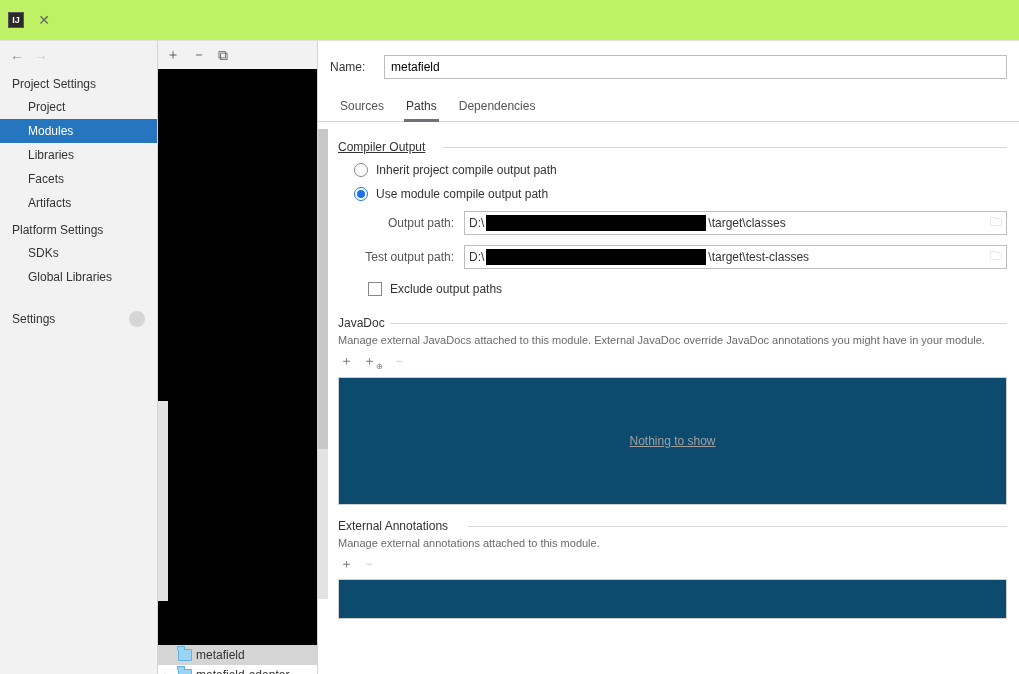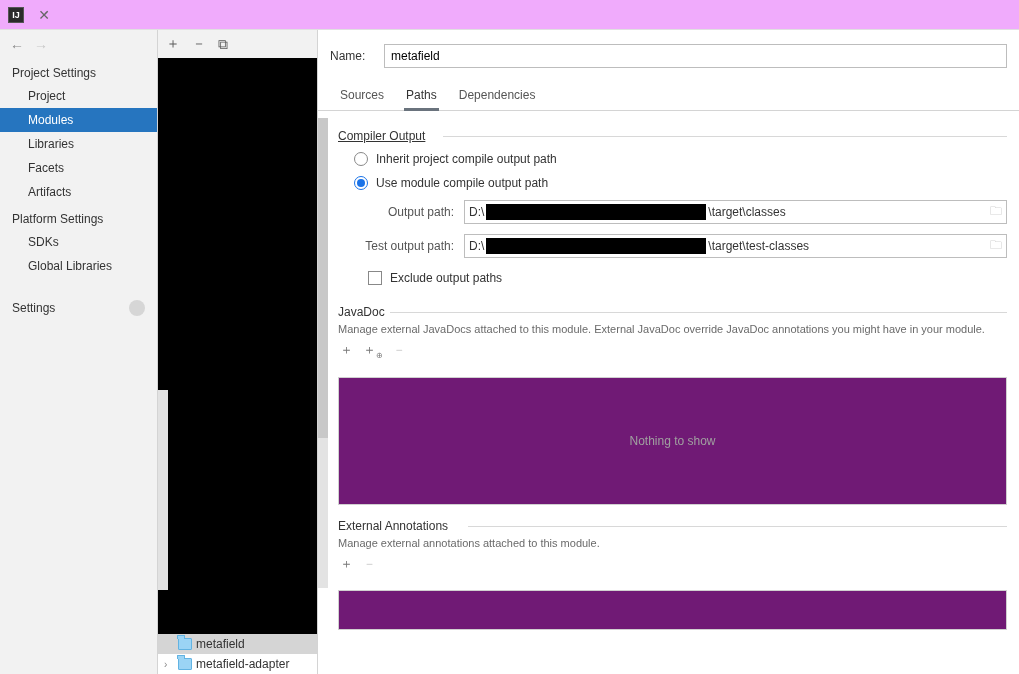--- a/index.html
+++ b/index.html
@@ -1,18 +1,18 @@
 <!DOCTYPE html>
 <html><head>
 <meta charset="utf-8">
 <style>
 * { box-sizing: border-box; margin: 0; padding: 0; font-family: "Segoe UI", Tahoma, sans-serif; }
 body { width: 1019px; height: 674px; overflow: hidden; background: #f2f2f2; font-size: 12px; color: #333; }
 
-.titlebar { height: 30px; background: #f0abfc; display: flex; align-items: center; padding: 0 8px; border-bottom: 1px solid #e0e0e0; }
+.titlebar { height: 41px; background: #bef264; display: flex; align-items: center; padding: 0 8px; border-bottom: 1px solid #e0e0e0; }
 .titlebar .logo { width: 16px; height: 16px; background: #2b2b2b; border: 1px solid #555; display: flex; align-items: center; justify-content: center; color: #fff; font-size: 9px; font-weight: bold; margin-right: 8px; }
 .titlebar .title { flex: 1; color: #606060; font-size: 12px; }
 .titlebar .close { width: 24px; text-align: center; color: #666; font-size: 14px; cursor: pointer; }
 
 .main { display: flex; height: calc(674px - 30px); }
 
 .leftcol { width: 158px; background: #f2f2f2; border-right: 1px solid #d4d4d4; display: flex; flex-direction: column; }
 .navrow { height: 28px; display: flex; align-items: center; padding: 0 10px; gap: 10px; }
 .navrow .arrow { color: #888; font-size: 14px; }
 .navrow .arrow.disabled { color: #c8c8c8; }
@@ -62,21 +62,21 @@
 .check-row .cb { width: 14px; height: 14px; border: 1px solid #888; background: #fff; }
 
 .subsection { margin-top: 14px; }
 .subsection .sh { font-size: 12px; color: #333; position: relative; }
 .subsection .sh::after { content: ""; position: absolute; left: 52px; right: 0; top: 50%; height: 1px; background: #d8d8d8; }
 .subsection.ext .sh::after { left: 130px; }
 .subsection .desc { font-size: 11px; color: #6a6a6a; padding: 4px 0 2px; }
 .mini-tb { display: flex; gap: 10px; padding: 4px 2px; }
 .mini-tb .mt { color: #777; font-size: 13px; cursor: pointer; }
 .mini-tb .mt.disabled { color: #c8c8c8; }
-.listbox { border: 1px solid #d0d0d0; background: #701a75; margin-top: 13px; display: flex; align-items: center; justify-content: center; color: #a0a0a0; font-size: 12px; }
+.listbox { border: 1px solid #d0d0d0; background: #0c4a6e; margin-top: 2px; display: flex; align-items: center; justify-content: center; color: #a0a0a0; font-size: 12px; text-decoration: underline; }
 
 .rightcol .scrolltrack { position: absolute; left: 0; top: 88px; width: 10px; height: 470px; background: #e3e3e3; }
 .rightcol .scrolltrack .thumb { position: absolute; left: 0; top: 0; width: 10px; height: 320px; background: #c8c8c8; }
 </style>
 </head>
 <body>
 
 <div class="titlebar">
   <div class="logo">IJ</div>
   <div class="close">✕</div>

